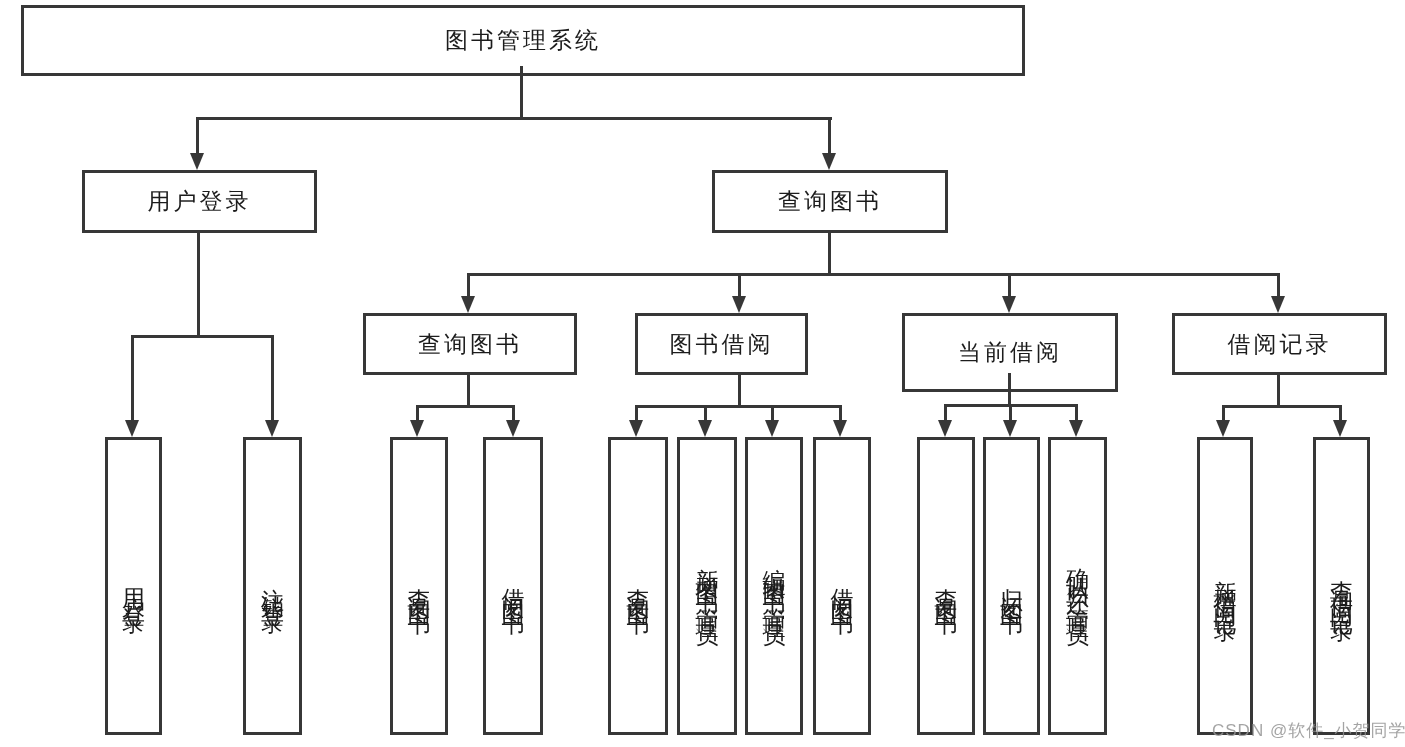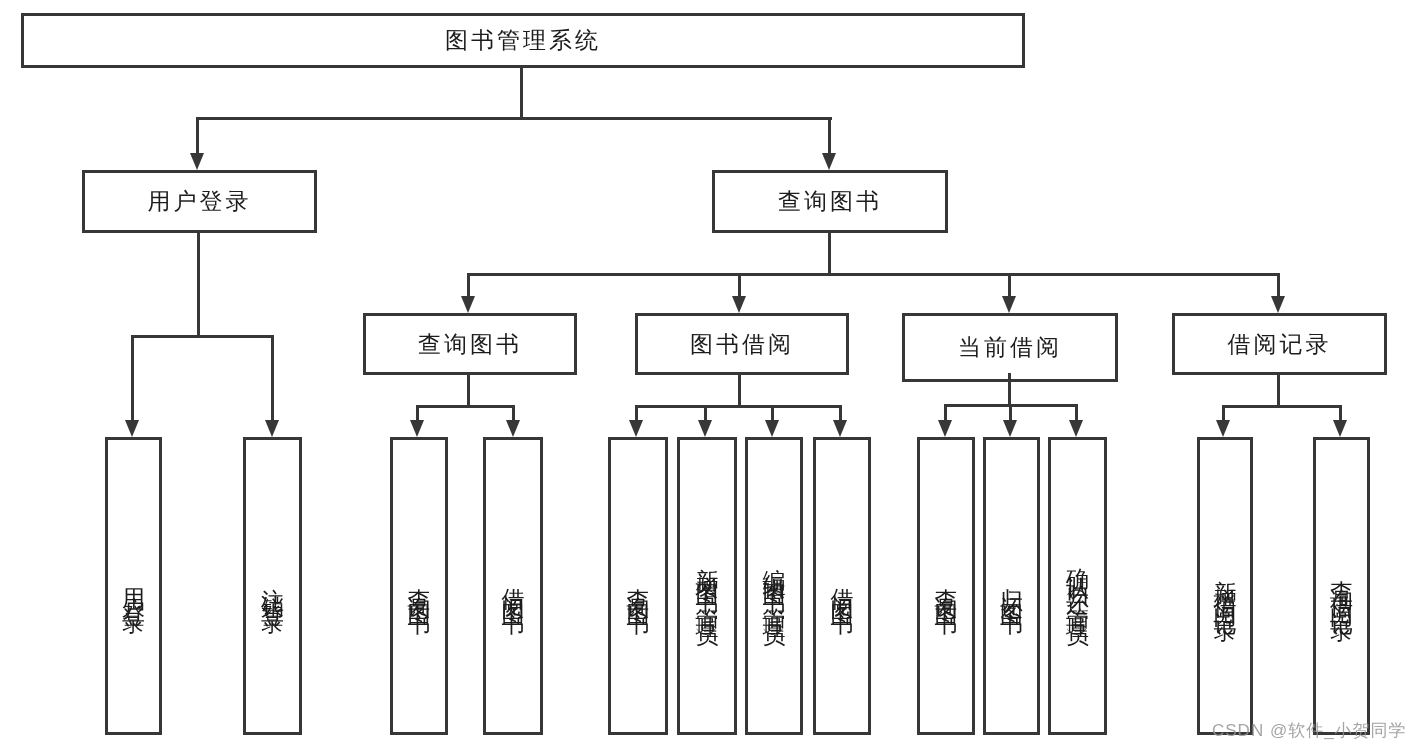--- a/index.html
+++ b/index.html
@@ -30,41 +30,41 @@
   .watermark {
     position:absolute; left:1212px; top:719px; font-size:17px;
     color:rgba(148,148,148,0.85); letter-spacing:1px; white-space:nowrap;
   }
 </style>
 </head>
 <body>
 
 <div class="stage">
 
-  <div class="box" style="left:21px; top:13px; width:1004px; height:55px;">
+  <div class="box" style="left:21px; top:5px; width:1004px; height:71px;">
     <span>图书管理系统</span>
   </div>
 
   <div class="box" style="left:82px; top:170px; width:235px; height:63px;">
     <span>用户登录</span>
   </div>
 
   <div class="box" style="left:712px; top:170px; width:236px; height:63px;">
     <span>查询图书</span>
   </div>
 
   <div class="box" style="left:363px; top:313px; width:214px; height:62px;">
     <span>查询图书</span>
   </div>
 
-  <div class="box" style="left:635px; top:313px; width:214px; height:62px;">
+  <div class="box" style="left:635px; top:313px; width:173px; height:62px;">
     <span>图书借阅</span>
   </div>
 
-  <div class="box" style="left:902px; top:313px; width:216px; height:69px;font-family:Liberation Serif, serif;">
+  <div class="box" style="left:902px; top:313px; width:216px; height:79px;font-family:Liberation Serif, serif;">
     <span>当前借阅</span>
   </div>
 
   <div class="box" style="left:1172px; top:313px; width:215px; height:62px;">
     <span>借阅记录</span>
   </div>
 
   <div class="box-v" style="left:105px; top:437px; width:57px; height:298px;">
     <span class="vtext">用户登录</span>
   </div>

